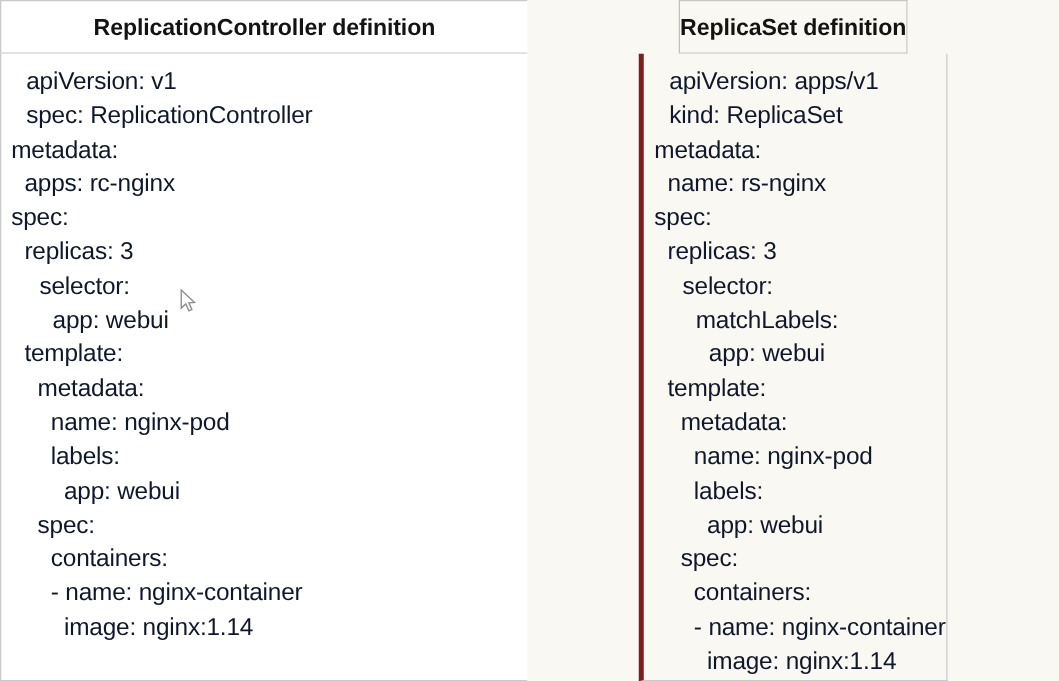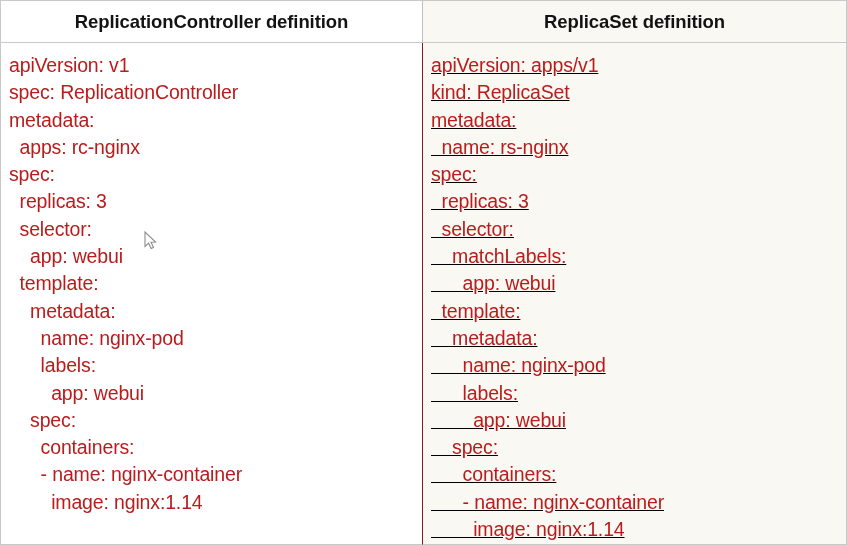--- a/index.html
+++ b/index.html
@@ -31,20 +31,21 @@
   }
 
   .column-left {
     width: 422px;
     background: #ffffff;
   }
 
   .column-right {
     width: 425px;
     background: #faf8f2;
+    align-items: center;
   }
 
   .col-header {
     box-sizing: border-box;
     height: 43px;
     display: flex;
     align-items: center;
     justify-content: center;
     font-weight: bold;
     font-size: 18.5px;
@@ -75,22 +76,21 @@
     background: #ffffff;
     border: 1px solid #c9c9c9;
     border-top: none;
     border-right: none;
   }
 
   .column-right .col-body {
     background: #faf8f2;
     border: 1px solid #c9c9c9;
     border-top: none;
-    border-left: 1px solid #7f1d1d;
-    text-decoration: underline;
+    border-left: 4px solid #7f1d1d;
   }
 
   .yaml {
     margin: 0;
     padding: 0;
     list-style: none;
     font-family: "Liberation Sans", sans-serif;
     font-size: 19.5px;
     line-height: 27.3px;
     letter-spacing: -0.15px;
@@ -98,22 +98,22 @@
 
   .yaml-line {
     white-space: pre;
     margin: 0;
     padding: 0;
   }
 
   .column-left .yaml { padding-left: 8px; }
   .column-right .yaml { padding-left: 8px; }
 
-  .tone-key   { color: #b91c1c; }
-  .tone-accent{ color: #b91c1c; }
+  .tone-key   { color: #0f172a; }
+  .tone-accent{ color: #0f172a; margin-left: 12px; }
 
   .cursor-arrow {
     position: absolute;
     left: 144px;
     top: 231px;
     width: 14px;
     height: 19px;
     pointer-events: none;
   }
 </style>

